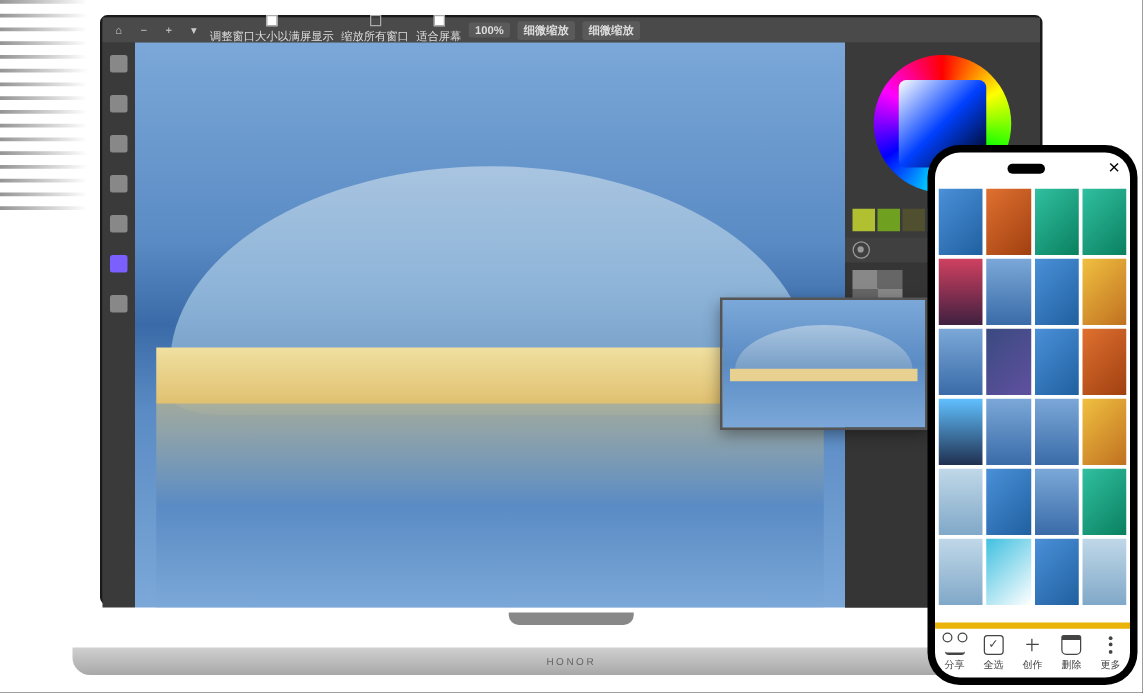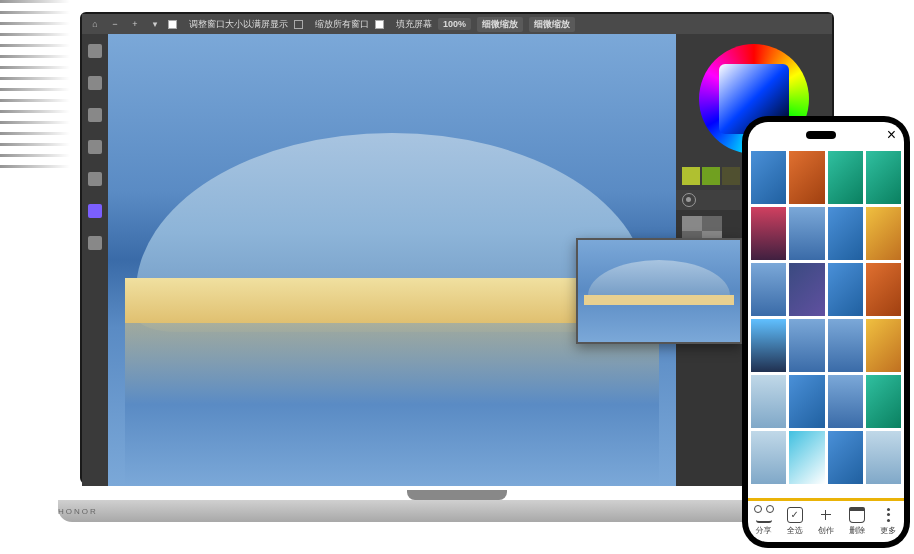--- a/index.html
+++ b/index.html
@@ -1,21 +1,21 @@
 <!DOCTYPE html>
 <html><head>
 <meta charset="utf-8">
 <style>
 *{margin:0;padding:0;box-sizing:border-box;}
 body{width:914px;height:554px;background:#fff;position:relative;overflow:hidden;font-family:sans-serif;}
 .laptop{position:absolute;left:58px;top:0;width:798px;height:520px;}
 .screen{position:absolute;left:22px;top:12px;width:754px;height:472px;background:#3a3a3a;border-radius:6px;border:2px solid #1a1a1a;}
 .topbar{height:20px;background:#4a4a4a;display:flex;align-items:center;padding:0 6px;gap:6px;font-size:9px;color:#ddd;}
 .topbar .ico{width:14px;height:14px;display:flex;align-items:center;justify-content:center;color:#ccc;}
-.topbar .chk{display:flex;align-items:center;gap:12px;}
+.topbar .chk{display:flex;align-items:center;gap:2px;flex-direction:column;}
 .topbar .chk i{width:9px;height:9px;border:1px solid #aaa;display:inline-block;}
 .topbar .chk.on i{background:#fff;}
 .topbar .btn{padding:1px 5px;background:#5a5a5a;border-radius:2px;font-weight:bold;}
 .main{display:flex;height:452px;}
 .ltool{width:26px;background:#3a3a3a;display:flex;flex-direction:column;align-items:center;padding-top:10px;gap:18px;}
 .ltool .t{width:14px;height:14px;background:#888;border-radius:2px;}
 .ltool .t.sel{background:#7b5fff;}
 .canvas{flex:1;background:linear-gradient(180deg,#7ba8d8 0%,#5a8bc4 35%,#3a6ba8 50%,#5a8bc4 65%,#7ba8d8 100%);position:relative;overflow:hidden;}
 .dome{position:absolute;left:5%;right:5%;top:22%;height:44%;background:linear-gradient(180deg,#a8c4e0 0%,#8db4d8 50%,#6a94c0 100%);border-radius:50% 50% 8% 8% / 80% 80% 8% 8%;}
 .base{position:absolute;left:3%;right:3%;top:54%;height:10%;background:linear-gradient(180deg,#f0e0a0,#e0c070);}
@@ -24,21 +24,21 @@
 .cwheel{height:130px;display:flex;align-items:center;justify-content:center;position:relative;}
 .wheel{width:110px;height:110px;border-radius:50%;background:conic-gradient(red,yellow,lime,cyan,blue,magenta,red);position:relative;}
 .wheel::after{content:'';position:absolute;left:20px;top:20px;width:70px;height:70px;background:linear-gradient(135deg,#fff,#0040ff,#000);border-radius:6px;}
 .swatches{height:26px;display:flex;padding:3px 6px;gap:2px;}
 .sw{width:18px;height:18px;}
 .layers{flex:1;background:#353535;}
 .layhdr{height:20px;background:#404040;display:flex;align-items:center;padding:0 6px;}
 .eye{width:14px;height:14px;border:1px solid #999;border-radius:50%;position:relative;}
 .eye::after{content:'';position:absolute;left:3px;top:3px;width:5px;height:5px;background:#999;border-radius:50%;}
 .laythumb{width:40px;height:30px;background:repeating-conic-gradient(#666 0 25%,#888 25% 50%);margin:6px;}
-.bezel{position:absolute;left:0;top:500px;width:798px;height:22px;background:linear-gradient(180deg,#d0d0d0,#a8a8a8);border-radius:0 0 14px 14px;display:flex;align-items:center;}
+.bezel{position:absolute;left:0;top:518px;width:798px;height:22px;background:linear-gradient(180deg,#d0d0d0,#a8a8a8);border-radius:0 0 14px 14px;display:flex;align-items:center;justify-content:center;}
 .bezel span{font-size:8px;letter-spacing:2px;color:#666;}
 .notch{position:absolute;left:50%;top:490px;transform:translateX(-50%);width:100px;height:10px;background:#888;border-radius:0 0 8px 8px;}
 
 .floater{position:absolute;left:576px;top:238px;width:166px;height:106px;background:linear-gradient(180deg,#7ba8d8 0%,#5a8bc4 50%,#7ba8d8 100%);border:2px солид #555;box-shadow:0 4px 12px rgba(0,0,0,0.4);}
 .floater{border:2px solid #555;}
 .floater .fd{position:absolute;left:6%;right:6%;top:20%;height:44%;background:linear-gradient(180deg,#a8c4e0,#6a94c0);border-radius:50% 50% 8% 8% / 80% 80% 8% 8%;}
 .floater .fb{position:absolute;left:4%;right:4%;top:54%;height:10%;background:#e8d090;}
 
 .phone{position:absolute;left:742px;top:116px;width:168px;height:432px;background:#000;border-radius:26px;padding:6px;}
 .pscr{width:100%;height:100%;background:#fff;border-radius:20px;display:flex;flex-direction:column;overflow:hidden;}
@@ -50,21 +50,21 @@
 .th.a{background:linear-gradient(135deg,#4a90d8,#2060a0);}
 .th.b{background:linear-gradient(135deg,#e07030,#a04010);}
 .th.c{background:linear-gradient(135deg,#30c0a0,#0a8060);}
 .th.d{background:linear-gradient(180deg,#d04060,#402040);}
 .th.e{background:linear-gradient(180deg,#7ba8d8,#3a6ba8);}
 .th.f{background:linear-gradient(135deg,#f0c040,#c07020);}
 .th.g{background:linear-gradient(135deg,#3a4a80,#6050a0);}
 .th.h{background:linear-gradient(0deg,#203050,#60c0ff);}
 .th.i{background:linear-gradient(180deg,#c0d8e8,#80a8c8);}
 .th.j{background:linear-gradient(135deg,#40c0e0,#fff);}
-.pbar{height:44px;display:flex;align-items:center;justify-content:space-around;border-top:3px solid #eab308;}
+.pbar{height:44px;display:flex;align-items:center;justify-content:space-around;border-top:5px solid #eab308;}
 .pb{display:flex;flex-direction:column;align-items:center;gap:2px;font-size:8px;color:#444;}
 .pb .pi{width:16px;height:16px;border:1px solid #444;border-radius:3px;}
 .pb.share .pi{border:none;border-bottom:2px solid #444;position:relative;}
 .pb.share .pi::before{content:'';position:absolute;width:6px;height:6px;border:1px solid #444;border-radius:50%;left:-2px;top:-2px;}
 .pb.share .pi::after{content:'';position:absolute;width:6px;height:6px;border:1px solid #444;border-radius:50%;right:-2px;top:-2px;}
 .pb.sel .pi{border-radius:3px;}
 .pb.sel .pi::after{content:'✓';font-size:10px;display:block;text-align:center;line-height:14px;}
 .pb.cre .pi{border:none;position:relative;}
 .pb.cre .pi::before{content:'';position:absolute;left:3px;right:3px;top:7px;height:1px;background:#444;}
 .pb.cre .pi::after{content:'';position:absolute;top:3px;bottom:3px;left:7px;width:1px;background:#444;}
@@ -108,21 +108,21 @@
       <span class="chk on">
           <i></i>
           <span>调整窗口大小以满屏显示</span>
         </span>
       <span class="chk">
           <i></i>
           <span>缩放所有窗口</span>
         </span>
       <span class="chk on">
           <i></i>
-          <span>填充屏幕</span>
+          <span>适合屏幕</span>
         </span>
       <span class="btn">100%</span>
       <span class="btn">细微缩放</span>
       <span class="btn">细微缩放</span>
     </div>
     <div class="main">
       <div class="ltool">
         <div class="t"></div>
         <div class="t"></div>
         <div class="t"></div>

